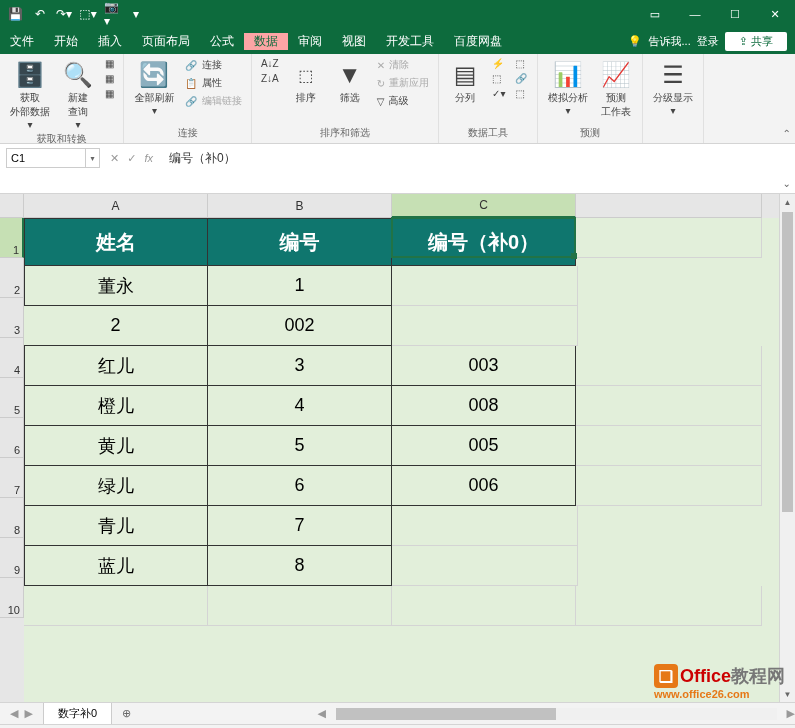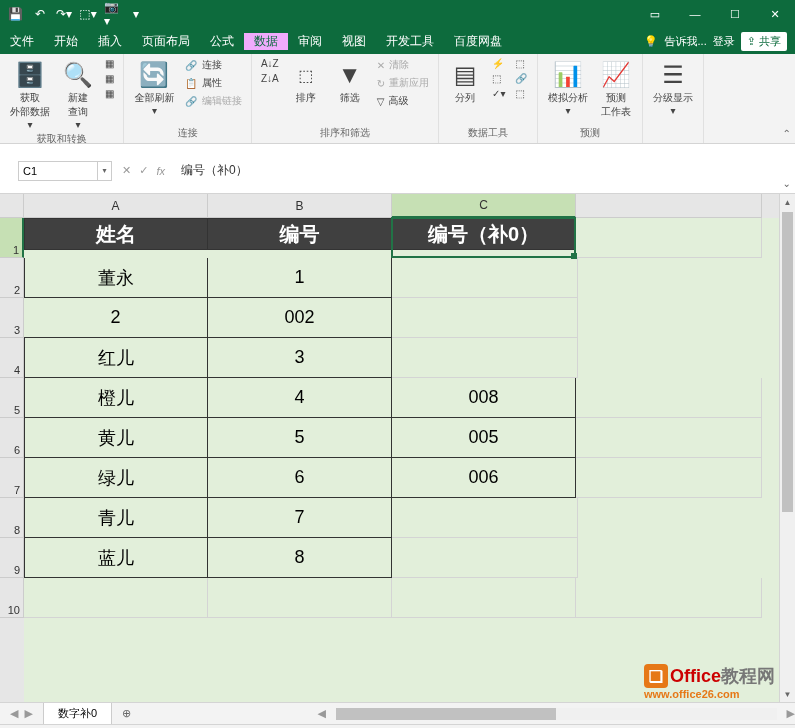--- a/index.html
+++ b/index.html
@@ -9,37 +9,37 @@
     .titlebar { height: 28px; background: #0d6b3d; display: flex; align-items: center; color: #fff; font-size: 11px; }
     .titlebar-left { display: flex; gap: 8px; padding-left: 8px; flex: 1; }
     .titlebar-icon { width: 16px; height: 16px; display: flex; align-items: center; justify-content: center; cursor: pointer; font-size: 12px; }
     .titlebar-center { flex: 1; text-align: center; }
     .titlebar-right { display: flex; gap: 0; }
     .win-btn { width: 40px; height: 28px; display: flex; align-items: center; justify-content: center; cursor: pointer; font-size: 11px; }
     
     
     .menubar { height: 26px; background: #0d6b3d; display: flex; align-items: center; color: #fff; font-size: 12px; }
     .menu-item { padding: 0 10px; display: flex; align-items: center; cursor: pointer; }
-    .menu-item.active { background: #f0abfc; color: #0d6b3d; }
+    .menu-item.active { background: #fca5a5; color: #0d6b3d; }
     .menubar-right { margin-left: auto; display: flex; align-items: center; gap: 6px; padding-right: 8px; font-size: 11px; }
-    .share-btn { background: #fff; color: #0d6b3d; padding: 2px 6px; border-radius: 2px; font-size: 11px; }
+    .share-btn { background: #fff; color: #0d6b3d; padding: 2px 14px; border-radius: 2px; font-size: 11px; }
     
     
     .ribbon { height: 90px; background: #f3f3f3; border-bottom: 1px solid #d4d4d4; display: flex; position: relative; }
     .ribbon-group { display: flex; flex-direction: column; border-right: 1px solid #e0e0e0; padding: 3px 6px 1px; }
     .ribbon-group-content { flex: 1; display: flex; align-items: flex-start; gap: 4px; }
     .ribbon-group-label { font-size: 10px; color: #666; text-align: center; padding-bottom: 2px; }
     .ribbon-btn-lg { display: flex; flex-direction: column; align-items: center; padding: 2px 4px; cursor: pointer; font-size: 10px; color: #444; }
     .ribbon-icon-lg { width: 32px; height: 32px; display: flex; align-items: center; justify-content: center; font-size: 24px; }
     .ribbon-btn-sm { display: flex; align-items: center; gap: 4px; padding: 1px 3px; cursor: pointer; font-size: 10px; color: #444; }
     .ribbon-col { display: flex; flex-direction: column; gap: 2px; }
     .ribbon-collapse { position: absolute; right: 4px; bottom: 4px; font-size: 10px; color: #666; cursor: pointer; }
     
     
-    .formula-bar { height: 50px; border-bottom: 1px solid #d4d4d4; display: flex; align-items: center; background: #fff; padding-top: 4px; position: relative; padding-left: 12px; }
+    .formula-bar { height: 50px; border-bottom: 1px solid #d4d4d4; display: flex; align-items: flex-start; background: #fff; padding-top: 4px; position: relative; }
     .name-box { width: 80px; height: 20px; border: 1px solid #ccc; margin-left: 6px; padding: 0 4px; font-size: 11px; display: flex; align-items: center; }
     .name-box-dd { width: 14px; border: 1px solid #ccc; border-left: none; height: 20px; display: flex; align-items: center; justify-content: center; font-size: 8px; color: #666; cursor: pointer; }
     .fx-btns { display: flex; gap: 8px; margin: 0 10px; align-items: center; height: 20px; color: #999; font-size: 11px; }
     .fx-btn { cursor: pointer; }
     .formula-input { flex: 1; height: 20px; border: none; padding: 0 6px; font-size: 12px; color: #333; outline: none; }
     .formula-expand { position: absolute; right: 4px; bottom: 4px; font-size: 10px; color: #666; cursor: pointer; }
     
     
     .grid-container { position: relative; height: 508px; display: flex; }
     .select-all-corner { width: 24px; height: 24px; background: #e6e6e6; border-right: 1px solid #ccc; border-bottom: 1px solid #ccc; position: absolute; top: 0; left: 0; cursor: pointer; }
@@ -52,21 +52,21 @@
     .row-headers { position: absolute; top: 24px; left: 0; width: 24px; bottom: 0; background: #e6e6e6; }
     .row-header { border-right: 1px solid #ccc; border-bottom: 1px solid #ccc; display: flex; align-items: flex-end; justify-content: flex-end; padding: 0 3px 1px 0; font-size: 11px; color: #333; cursor: pointer; }
     .row-header.selected { background: #c6e0b4; border-right: 2px solid #217346; }
     .rh1 { height: 40px; } .rh-data { height: 40px; } .rh10 { height: 40px; }
     
     .cells { position: absolute; top: 24px; left: 24px; right: 16px; bottom: 0; background: #e2efda; }
     .cell-row { display: flex; }
     .cell { border: 1px solid #333; border-top: none; border-left: none; display: flex; align-items: center; justify-content: center; font-size: 18px; height: 40px; }
     .cell.left-edge { border-left: 1px solid #333; }
     .cell-hdr-row { display: flex; }
-    .cell-hdr { background: #404040; color: #fff; font-size: 20px; font-weight: bold; height: 32px; border: 1px solid #333; border-left: none; display: flex; align-items: center; justify-content: center; }
+    .cell-hdr { background: #0f766e; color: #fff; font-size: 20px; font-weight: bold; height: 48px; border: 1px solid #333; border-left: none; display: flex; align-items: center; justify-content: center; }
     .cell-hdr.left-edge { border-left: 1px solid #333; }
     .active-cell { position: absolute; border: 2px solid #217346; pointer-events: none; }
     .active-cell::after { content: ''; position: absolute; right: -3px; bottom: -3px; width: 6px; height: 6px; background: #217346; }
     .empty-cell { height: 40px; border-right: 1px solid #d4d4d4; border-bottom: 1px solid #d4d4d4; }
     
     .vscroll { position: absolute; top: 0; right: 0; width: 16px; bottom: 0; background: #f0f0f0; border-left: 1px solid #d4d4d4; }
     .vscroll-thumb { position: absolute; top: 18px; left: 2px; right: 2px; height: 300px; background: #c1c1c1; cursor: pointer; }
     .vscroll-btn { position: absolute; left: 0; right: 0; height: 16px; display: flex; align-items: center; justify-content: center; font-size: 8px; color: #666; cursor: pointer; }
     
     
@@ -77,21 +77,21 @@
     .tab-add { padding: 0 10px; cursor: pointer; color: #666; }
     .hscroll-track { flex: 1; margin: 0 10px; height: 12px; background: #f0f0f0; position: relative; }
     .hscroll-thumb { position: absolute; left: 0; width: 50%; top: 0; bottom: 0; background: #c1c1c1; cursor: pointer; }
     
     
     .status-bar { height: 22px; background: #f3f3f3; border-top: 1px solid #d4d4d4; display: flex; align-items: center; font-size: 11px; color: #444; padding: 0 8px; gap: 8px; }
     .status-right { margin-left: auto; display: flex; align-items: center; gap: 6px; }
     .view-btn { width: 18px; height: 16px; display: flex; align-items: center; justify-content: center; cursor: pointer; font-size: 11px; color: #666; }
     
     
-    .watermark { position: absolute; right: 20px; bottom: 28px; font-size: 18px; font-weight: bold; }
+    .watermark { position: absolute; right: 10px; bottom: 28px; font-size: 18px; font-weight: bold; }
     .wm-logo { display: inline-flex; width: 24px; height: 24px; background: #e67817; color: #fff; align-items: center; justify-content: center; border-radius: 4px; font-size: 16px; margin-right: 2px; }
     .wm-t1 { color: #c00; }
     .wm-t2 { color: #777; }
     .wm-url { font-size: 11px; color: #e67817; display: block; }
   </style>
 </head>
 <body>
 
 <div class="titlebar">
   <div class="titlebar-left">
@@ -277,20 +277,21 @@
     <div class="empty-cell col-d"></div>
         </div>
         <div class="cell-row">
     <div class="cell col-b">2</div>
     <div class="cell col-c">002</div>
     <div class="empty-cell col-d"></div>
         </div>
         <div class="cell-row">
     <div class="cell col-a left-edge">红儿</div>
     <div class="cell col-b">3</div>
+    <div class="cell col-c">003</div>
     <div class="empty-cell col-d"></div>
         </div>
         <div class="cell-row">
     <div class="cell col-a left-edge">橙儿</div>
     <div class="cell col-b">4</div>
     <div class="cell col-c">008</div>
     <div class="empty-cell col-d"></div>
         </div>
         <div class="cell-row">
     <div class="cell col-a left-edge">黄儿</div>

